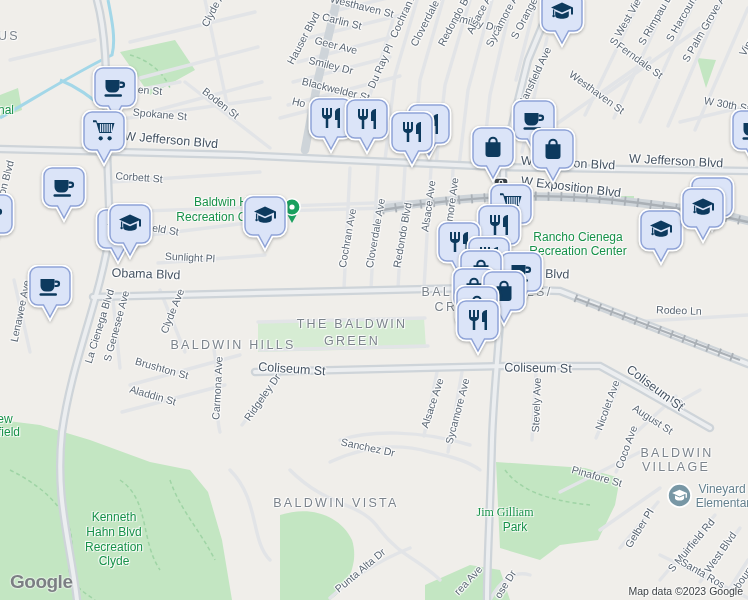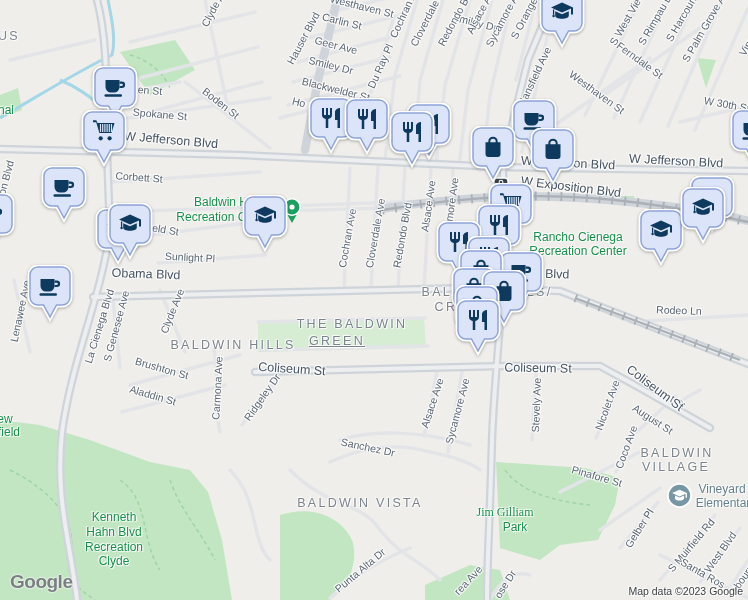--- a/index.html
+++ b/index.html
@@ -227,24 +227,24 @@
       <div class="label stb" style="left: 676px; top: 161px; transform: translate(-50%, -50%) rotate(3deg);">W Jefferson Blvd</div>
       <div class="label stb" style="left: 571px; top: 187px; transform: translate(-50%, -50%) rotate(7deg);">W Exposition Blvd</div>
       <div class="label stb" style="left: 146px; top: 274px; transform: translate(-50%, -50%) rotate(2deg);">Obama Blvd</div>
       <div class="label stb" style="left: 552px; top: 274px; transform: translate(-50%, -50%) rotate(2deg);">a Blvd</div>
       <div class="label stb" style="left: 292px; top: 369px; transform: translate(-50%, -50%) rotate(4deg);">Coliseum St</div>
       <div class="label stb" style="left: 538px; top: 368px; transform: translate(-50%, -50%) rotate(1deg);">Coliseum St</div>
       <div class="label stb" style="left: 655px; top: 388px; transform: translate(-50%, -50%) rotate(37deg);">Coliseum St</div>
       <div class="label d" style="left: 9px; top: 36px; transform: translate(-50%, -50%) rotate(0deg);">US</div>
       <div class="label d" style="left: 233px; top: 345px; transform: translate(-50%, -50%) rotate(0deg);">BALDWIN HILLS</div>
       <div class="label d" style="left: 352px; top: 324px; transform: translate(-50%, -50%) rotate(0deg);">THE BALDWIN</div>
-      <div class="label d" style="left: 337px; top: 341px; transform: translate(-50%, -50%) rotate(0deg); text-decoration: underline;">GREEN</div>
+      <div class="label d" style="left: 352px; top: 341px; transform: translate(-50%, -50%) rotate(0deg);">GREEN</div>
       <div class="label d" style="left: 487px; top: 292px; transform: translate(-50%, -50%) rotate(0deg);">BALDWIN HILLS/</div>
       <div class="label d" style="left: 480px; top: 307px; transform: translate(-50%, -50%) rotate(0deg);">CRENSHAW</div>
-      <div class="label d" style="left: 336px; top: 503px; transform: translate(-50%, -50%) rotate(0deg); margin-left: 24px;">BALDWIN VISTA</div>
+      <div class="label d" style="left: 336px; top: 503px; transform: translate(-50%, -50%) rotate(0deg);">BALDWIN VISTA</div>
       <div class="label d" style="left: 677px; top: 453px; transform: translate(-50%, -50%) rotate(0deg);">BALDWIN</div>
       <div class="label d" style="left: 676px; top: 467px; transform: translate(-50%, -50%) rotate(0deg);">VILLAGE</div>
       <div class="label p" style="left: 6px; top: 110px; transform: translate(-50%, -50%) rotate(0deg);">nal</div>
       <div class="label p" style="left: 228px; top: 202px; transform: translate(-50%, -50%) rotate(0deg);">Baldwin Hills</div>
       <div class="label p" style="left: 225px; top: 217px; transform: translate(-50%, -50%) rotate(0deg);">Recreation Center</div>
       <div class="label p" style="left: 578px; top: 237px; transform: translate(-50%, -50%) rotate(0deg);">Rancho Cienega</div>
       <div class="label p" style="left: 578px; top: 251px; transform: translate(-50%, -50%) rotate(0deg);">Recreation Center</div>
       <div class="label p" style="left: 5px; top: 419px; transform: translate(-50%, -50%) rotate(0deg);">ew</div>
       <div class="label p" style="left: 9px; top: 432px; transform: translate(-50%, -50%) rotate(0deg);">field</div>
       <div class="label p" style="left: 114px; top: 517px; transform: translate(-50%, -50%) rotate(0deg);">Kenneth</div>

